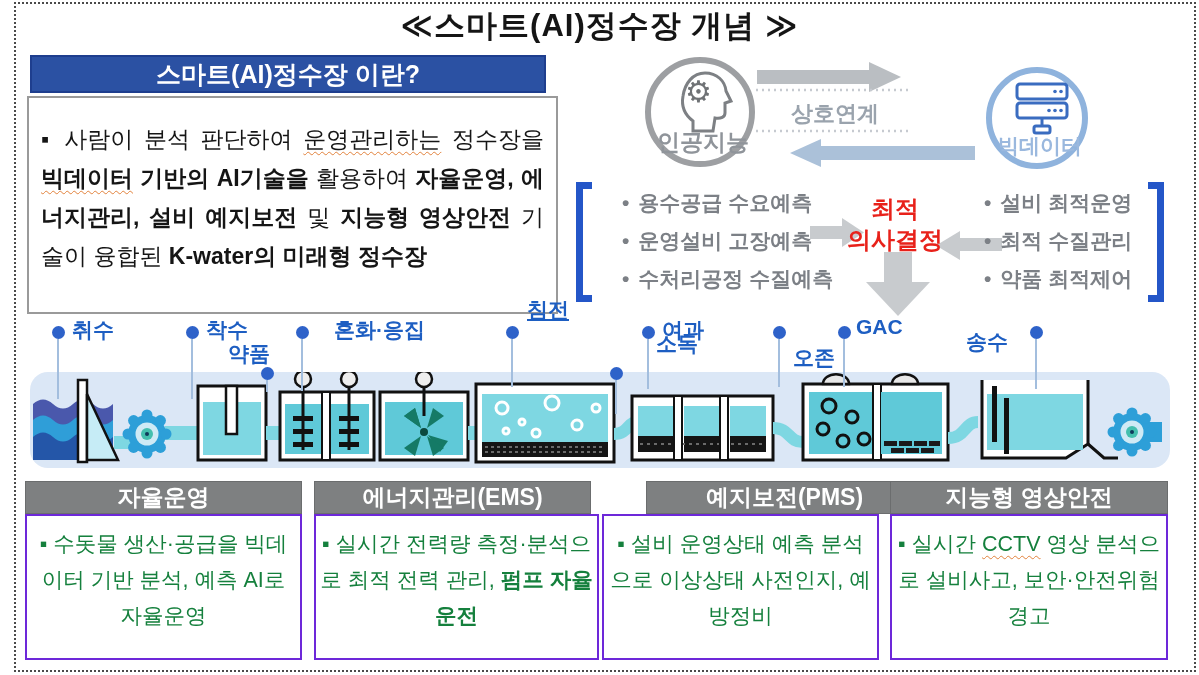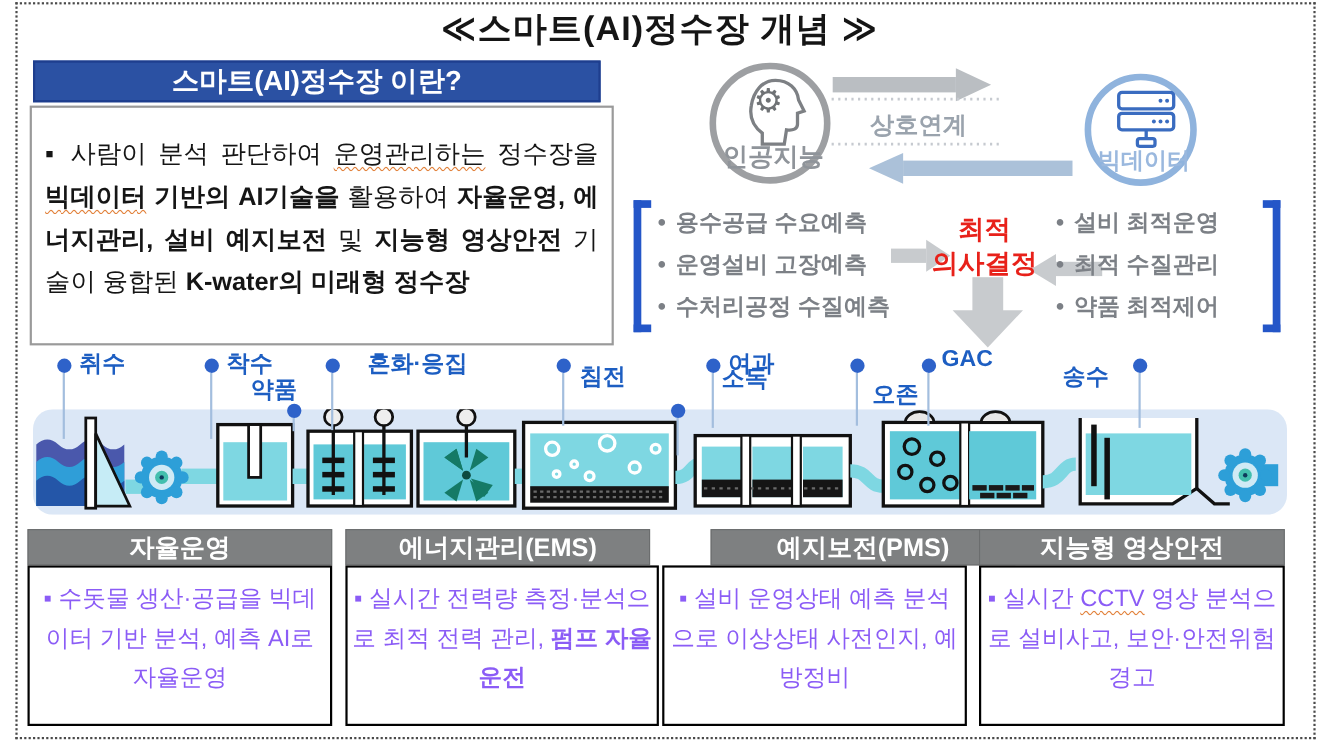--- a/index.html
+++ b/index.html
@@ -23,37 +23,37 @@
   #ai-circle{left:645px;top:57px;width:110px;height:110px;border:6px solid #9d9fa2;}
   #bd-circle{left:986px;top:67px;width:102px;height:102px;border:6px solid #8fb3dd;}
   .circ-label{position:absolute;left:0;bottom:3px;width:100%;text-align:right;font-weight:bold;}
   #ai-label{color:#8f949a;font-size:23px;}
   #bd-label{color:#9ab8de;font-size:21px;}
   #link-text{left:775px;top:99px;width:120px;text-align:center;font-size:22px;font-weight:bold;color:#9aa3ad;z-index:3;}
   
   .bracket{width:16px;height:120px;box-sizing:border-box;}
   #bracket-l{left:576px;top:182px;border-left:7px solid #2456c8;border-top:7px solid #2456c8;border-bottom:7px solid #2456c8;}
   #bracket-r{left:1148px;top:182px;border-right:7px solid #2456c8;border-top:7px solid #2456c8;border-bottom:7px solid #2456c8;}
-  .blist{font-size:21px;font-weight:bold;color:#7c8086;line-height:38px;white-space:nowrap;z-index:2;}
+  .blist{font-size:21px;font-weight:bold;color:#7c8086;line-height:38px;white-space:nowrap;z-index:2;margin-left:24px;}
   #in-list{left:598px;top:184px;}
   #out-list{left:960px;top:184px;}
   .blist .dotb{margin-right:9px;}
   #red-text{left:820px;top:193px;width:150px;text-align:center;font-size:24px;font-weight:bold;
     color:#e8211a;line-height:31px;z-index:5;}
   
   .stage{font-size:21px;font-weight:bold;color:#1d5ec2;white-space:nowrap;z-index:4;}
   .pdot{width:13px;height:13px;border-radius:50%;background:#2e62c9;z-index:4;}
   .stem{width:2px;background:#a3bede;z-index:3;}
   
   #band-svg{left:30px;top:372px;z-index:1;}
   
   .fhead{height:33px;background:#7e8081;border:1px solid #6b6d6e;box-sizing:border-box;color:#fff;
     font-size:23px;font-weight:bold;text-align:center;line-height:31px;}
-  .fbody{height:146px;background:#fff;border:2px solid #000000;box-sizing:border-box;
-    font-size:21.5px;line-height:36px;text-align:center;padding:10px 3px 6px 3px;color:#8b5cf6;}
+  .fbody{height:146px;background:#fff;border:2px solid #6d28d9;box-sizing:border-box;
+    font-size:21.5px;line-height:36px;text-align:center;padding:10px 3px 6px 3px;color:#15803d;}
 </style>
 </head>
 <body>
 
 <div id="canvas">
 
   <div class="abs" id="frame"></div>
 
   <div class="abs" id="title">≪스마트(AI)정수장 개념 ≫</div>
 
@@ -114,21 +114,21 @@
     <div><span class="dotb">•</span><span>설비 최적운영</span></div>
     <div><span class="dotb">•</span><span>최적 수질관리</span></div>
     <div><span class="dotb">•</span><span>약품 최적제어</span></div>
   </div>
   <div class="abs bracket" id="bracket-r"></div>
 
   <span class="abs stage" style="left:72px;top:316px;">취수</span>
   <span class="abs stage" style="left:206px;top:316px;">착수</span>
   <span class="abs stage" style="left:228px;top:340px;">약품</span>
   <span class="abs stage" style="left:334px;top:316px;">혼화·응집</span>
-  <span class="abs stage" style="left:527px;top:328px;">침전</span>
+  <span class="abs stage" style="left:527px;top:296px;text-decoration:underline;">침전</span>
   <span class="abs stage" style="left:620px;top:330px;margin-left:36px;">소독</span>
   <span class="abs stage" style="left:662px;top:316px;">여과</span>
   <span class="abs stage" style="left:793px;top:316px;margin-top:28px;">오존</span>
   <span class="abs stage" style="left:856px;top:315px;">GAC</span>
   <span class="abs stage" style="left:966px;top:328px;text-align:center;">송수</span>
 
   <div class="abs pdot" style="left:52px;top:326px;"></div>
   <div class="abs pdot" style="left:186px;top:326px;"></div>
   <div class="abs pdot" style="left:261px;top:367px;"></div>
   <div class="abs pdot" style="left:296px;top:326px;"></div>

